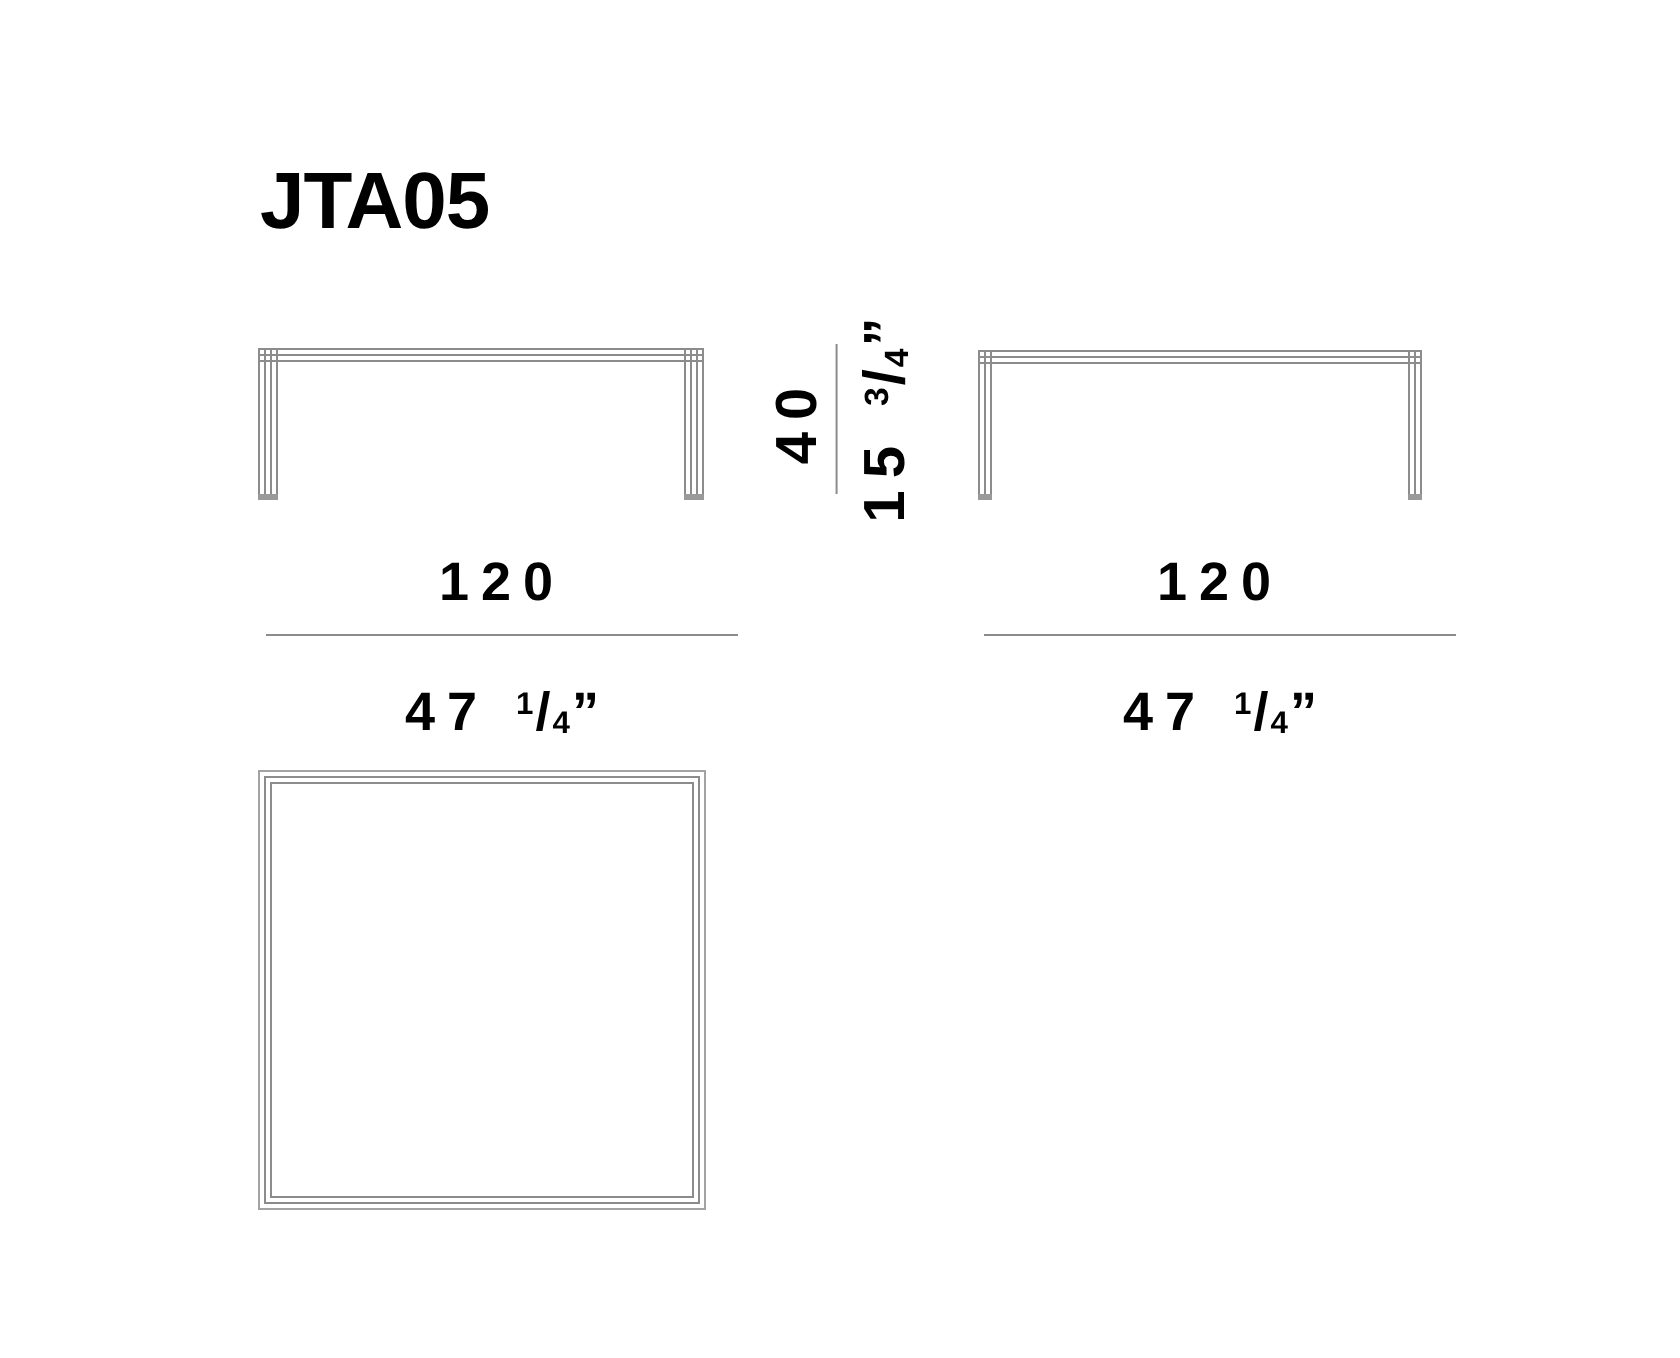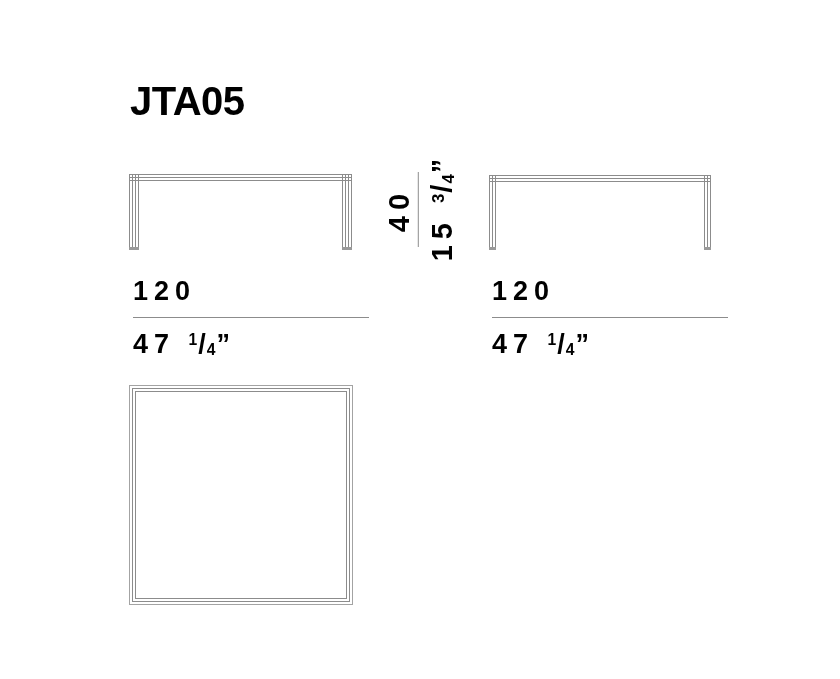--- a/index.html
+++ b/index.html
@@ -28,22 +28,22 @@
   .foot-front{width:10px;}
   .foot-side{width:7px;}
   
   .topview{position:absolute;border:1px solid #a3a3a3;}
   .tv-inner1{position:absolute;inset:2px;border:1px solid #8c8c8c;}
   .tv-inner2{position:absolute;inset:2px;border:1px solid #8c8c8c;}
   
   .dim{position:absolute;color:#000;font-weight:700;white-space:nowrap;}
   .dim-cm{font-size:27px;line-height:28px;letter-spacing:6px;}
   .dim-line{height:1px;background:#8c8c8c;margin-top:12px;}
-  .dim-inch{font-size:27px;line-height:30px;letter-spacing:6px;margin-top:7px;}
-  .dim-h{width:236px;text-align:left;}
+  .dim-inch{font-size:27px;line-height:30px;letter-spacing:6px;margin-top:20px;}
+  .dim-h{width:236px;text-align:center;}
   .dim-v{
     left:424px;top:210px;width:110px;text-align:center;
     transform:translate(-50%,-50%) rotate(-90deg);
   }
   .dim-v .dim-cm{font-size:29px;line-height:30px;}
   .dim-v .dim-line{width:75px;margin:4px auto 0;}
   .dim-v .dim-inch{font-size:29px;margin-top:5px;}
   
   .fr-sup{font-size:0.58em;vertical-align:0.5em;letter-spacing:1px;}
   .fr-sub{font-size:0.58em;vertical-align:-0.12em;letter-spacing:1px;}

